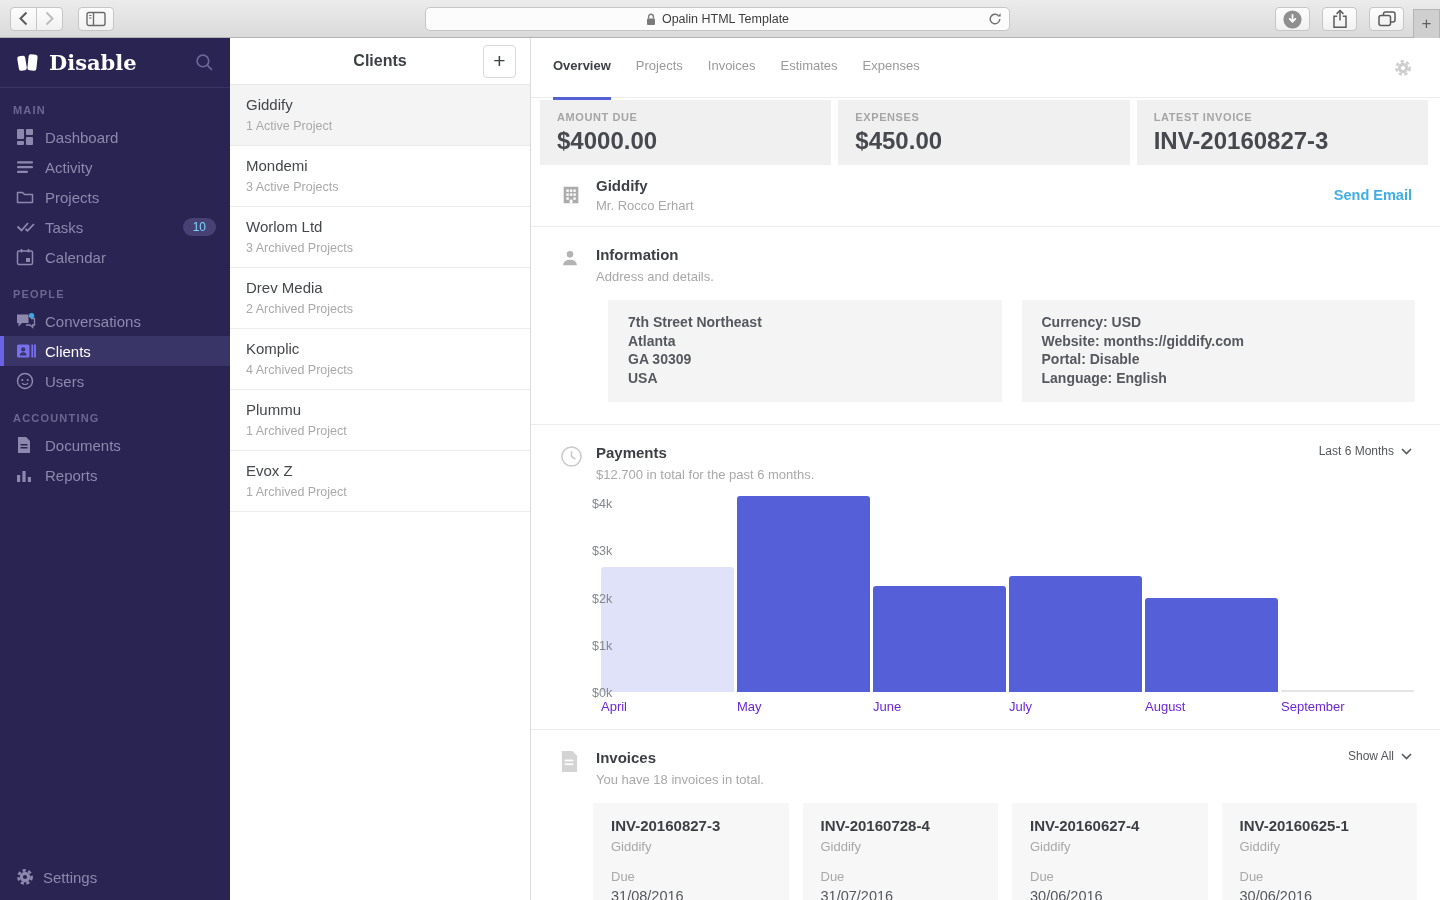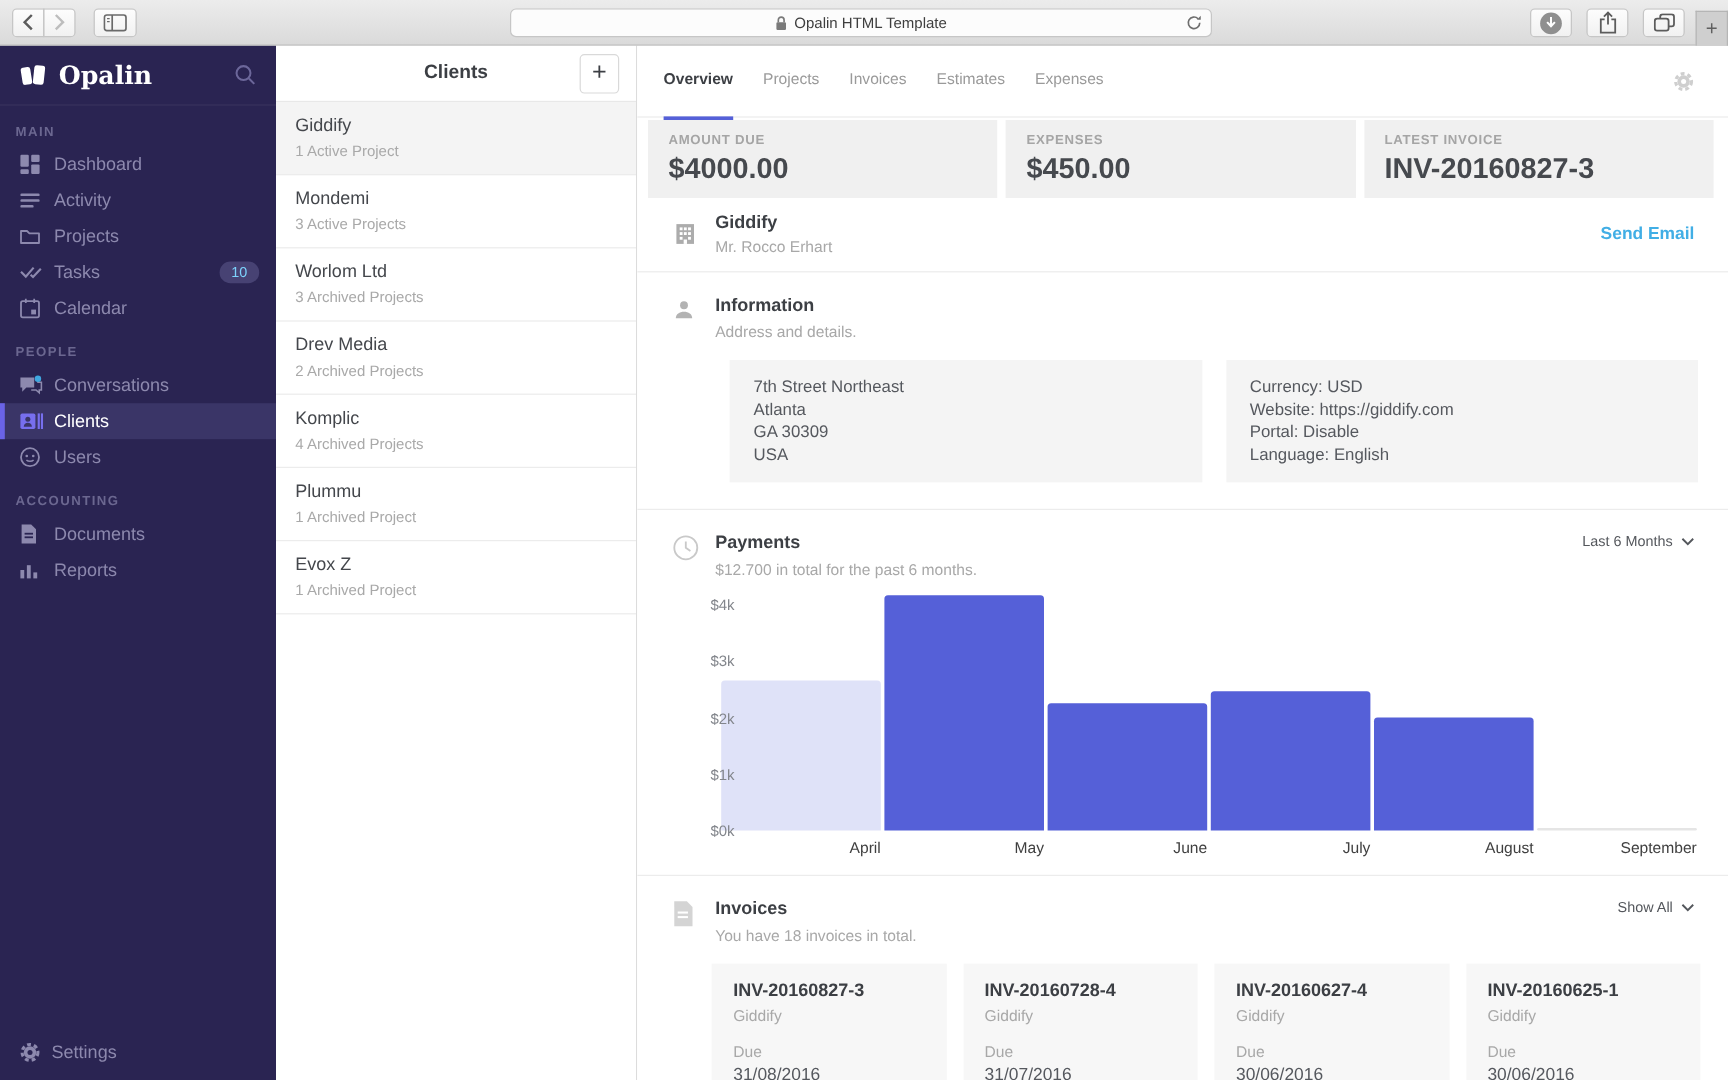--- a/index.html
+++ b/index.html
@@ -75,30 +75,30 @@
   .send-email { margin-left:auto; color:#41aee5; font-size:14.5px; font-weight:bold; cursor:pointer; }
 
   .section { border-bottom:1px solid #ececec; }
   .section:last-child { border-bottom:none; }
   .section-head { display:flex; align-items:flex-start; padding:19px 28px 0 29px; }
   .head-icon { width:24px; margin-right:12px; margin-top:1px; display:inline-flex; }
   .sec-title { font-size:15px; font-weight:bold; color:#3c3f44; }
   .sec-subtitle { font-size:13px; color:#a8a8a8; margin-top:6px; }
   .head-filter { margin-left:auto; font-size:12px; color:#54575c; display:flex; align-items:center; gap:7px; cursor:pointer; }
 
-  .info-boxes { display:grid; grid-template-columns:1fr 1fr; gap:20px; margin:16px 25px 22px 77px; }
+  .info-boxes { display:grid; grid-template-columns:1fr 1fr; gap:20px; margin:16px 25px 22px 77px;font-weight:bold; }
   .info-box { background:#f4f4f4; padding:13px 20px 15px 20px; font-size:14px; color:#55585e; }
   .info-box div { line-height:18.5px; }
 
   .chart { position:relative; height:198px; margin:12px 26px 0 70px; }
   .bars { position:absolute; left:0; right:0; bottom:0; top:0; display:flex; gap:3px; align-items:flex-end; }
   .bar { flex:1; border-radius:3px 3px 0 0; }
   .y-label { position:absolute; left:-9px; z-index:2; font-size:12.5px; color:#83868c; }
   .months { display:flex; gap:3px; margin:7px 26px 0 70px; padding-bottom:15px; }
-  .month { flex:1; text-align:right; font-size:13px; color:#404040; }
+  .month { flex:1; text-align:left; font-size:13px; color:#6d28d9; }
 
   .invoice-cards { display:grid; grid-template-columns:1fr 1fr 1fr 1fr; gap:14px; margin:16px 23px 0 62px; }
   .invoice-card { background:#f7f7f7; height:170px; padding:14px 18px; cursor:pointer; }
   .inv-number { font-size:15px; font-weight:bold; color:#3c3f44; }
   .inv-client { font-size:13px; color:#a8a8a8; margin-top:5px; }
   .inv-label { font-size:13px; color:#a8a8a8; margin-top:15px; }
   .inv-value { font-size:14.5px; color:#55585e; margin-top:4px; }
 
   svg { display:block; }
 </style>
@@ -178,21 +178,21 @@
 <div class="app">
 
   <aside class="sidebar">
     <div class="logo-row">
       <span>
           <svg width="24" height="21" viewBox="0 0 24 21">
             <rect x="2" y="4" width="8" height="14.5" rx="2.2" transform="rotate(-9 6 11)" fill="#fff"></rect>
             <rect x="12" y="2.5" width="9" height="16" rx="2.2" transform="rotate(6 16.5 10.5)" fill="#fff"></rect>
           </svg>
         </span>
-      <span class="logo-text">Opalin</span>
+      <span class="logo-text">Disable</span>
       <span class="search-ic">
           <svg width="19" height="19" viewBox="0 0 18 18">
             <circle cx="7.5" cy="7.5" r="5.5" fill="none" stroke="currentColor" stroke-width="1.6"></circle>
             <line x1="11.8" y1="11.8" x2="16" y2="16" stroke="currentColor" stroke-width="1.6"></line>
           </svg>
         </span>
     </div>
 
     <div>
       <div class="side-label">MAIN</div>
@@ -471,21 +471,21 @@
         <div class="info-box">
 
         <div>7th Street Northeast</div>
             <div>Atlanta</div>
             <div>GA 30309</div>
             <div>USA</div>
           </div>
         <div class="info-box">
 
         <div>Currency: USD</div>
-            <div>Website: https://giddify.com</div>
+            <div>Website: months://giddify.com</div>
             <div>Portal: Disable</div>
             <div>Language: English</div>
           </div>
       </div>
     </div>
 
     <div class="section">
       <div class="section-head">
         <span class="head-icon">
             <svg width="23" height="23" viewBox="0 0 24 24">

